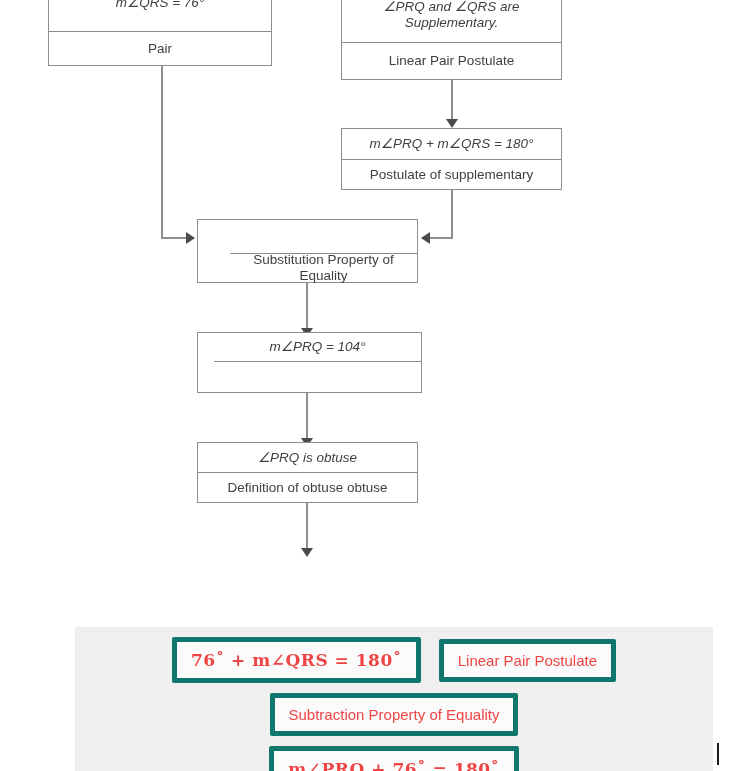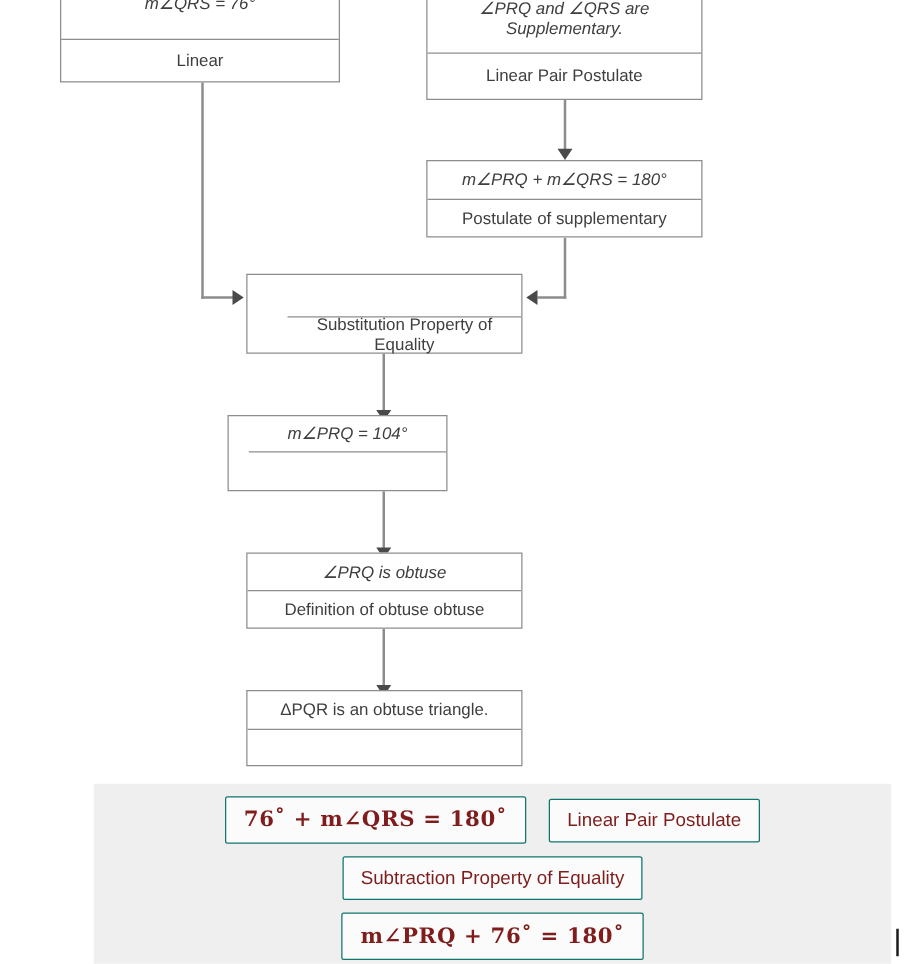--- a/index.html
+++ b/index.html
@@ -102,25 +102,25 @@
   .bank-row {
     display: flex;
     justify-content: center;
     align-items: center;
     gap: 18px;
     margin-top: 10px;
   }
   .tile {
     box-sizing: border-box;
     background: #fbfbfb;
-    border: 1px solid #0f766e;
+    border: 5px solid #0f766e;
     border-radius: 2px;
     padding: 8px 14px;
     font-size: 15px;
-    color: #7f1d1d;
+    color: #ef4444;
     white-space: nowrap;
   }
   .tile.math {
     font-family: "DejaVu Serif", "Liberation Serif", serif;
     font-weight: bold;
     font-size: 17px;
     letter-spacing: 0.5px;
   }
   .tile.text {
     font-family: "Liberation Sans", sans-serif;
@@ -157,53 +157,49 @@
   <div class="arrow down" style="left:301px; top:328px;"></div>
 
   <div class="line-v" style="left:306px; top:393px; height:50px;"></div>
   <div class="arrow down" style="left:301px; top:438px;"></div>
 
   <div class="line-v" style="left:306px; top:503px; height:50px;"></div>
   <div class="arrow down" style="left:301px; top:548px;"></div>
 
   <div class="proof-box" style="left:48px; top:-26px; width:224px; height:92px;">
     <div class="proof-cell statement" style="height:57px;">m∠QRS = 76°</div>
-    <div class="proof-cell reason" style="height:33px;">Linear</div>
+    <div class="proof-cell reason" style="height:33px;">Pair</div>
   </div>
 
   <div class="proof-box" style="left:341px; top:-14px; width:221px; height:94px;">
     <div class="proof-cell statement" style="height:56px;">∠PRQ and ∠QRS are
 Supplementary.</div>
     <div class="proof-cell reason" style="height:36px;">Linear Pair Postulate</div>
   </div>
 
   <div class="proof-box" style="left:341px; top:128px; width:221px; height:62px;">
     <div class="proof-cell statement" style="height:31px;">m∠PRQ + m∠QRS = 180°</div>
     <div class="proof-cell reason" style="height:29px;">Postulate of supplementary</div>
   </div>
 
   <div class="proof-box" style="left:197px; top:219px; width:221px; height:64px;padding-left:32px;">
     <div class="proof-cell statement blank" style="height:34px;"></div>
     <div class="proof-cell reason" style="height:28px;">Substitution Property of Equality</div>
   </div>
 
-  <div class="proof-box" style="left:182px; top:332px; width:176px; height:61px;padding-left:16px;">
+  <div class="proof-box" style="left:197px; top:332px; width:225px; height:61px;padding-left:16px;">
     <div class="proof-cell statement" style="height:29px;">m∠PRQ = 104°</div>
     <div class="proof-cell reason blank" style="height:31px;"></div>
   </div>
 
   <div class="proof-box" style="left:197px; top:442px; width:221px; height:61px;">
     <div class="proof-cell statement" style="height:30px;font-style:italic;">∠PRQ is obtuse</div>
     <div class="proof-cell reason" style="height:30px;">Definition of obtuse obtuse</div>
   </div>
 
-  <div class="proof-box" style="left:197px; top:552px; width:221px; height:61px;">
-    <div class="proof-cell statement plain" style="height:31px;">ΔPQR is an obtuse triangle.</div>
-    <div class="proof-cell reason blank" style="height:29px;"></div>
-  </div>
 
   <div id="answer-bank">
     <div class="bank-row">
       <div class="tile math">76˚ + m∠QRS = 180˚</div>
       <div class="tile text">Linear Pair Postulate</div>
     </div>
     <div class="bank-row">
       <div class="tile text">Subtraction Property of Equality</div>
     </div>
     <div class="bank-row">

